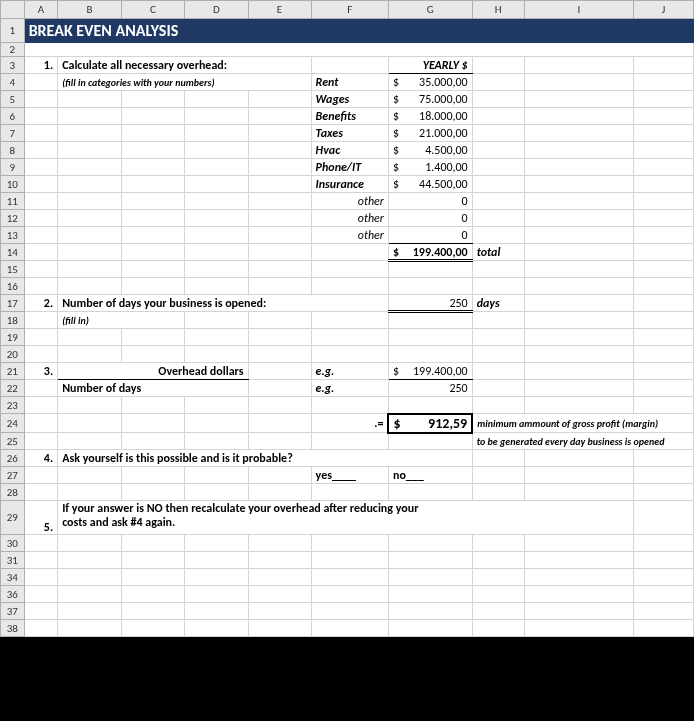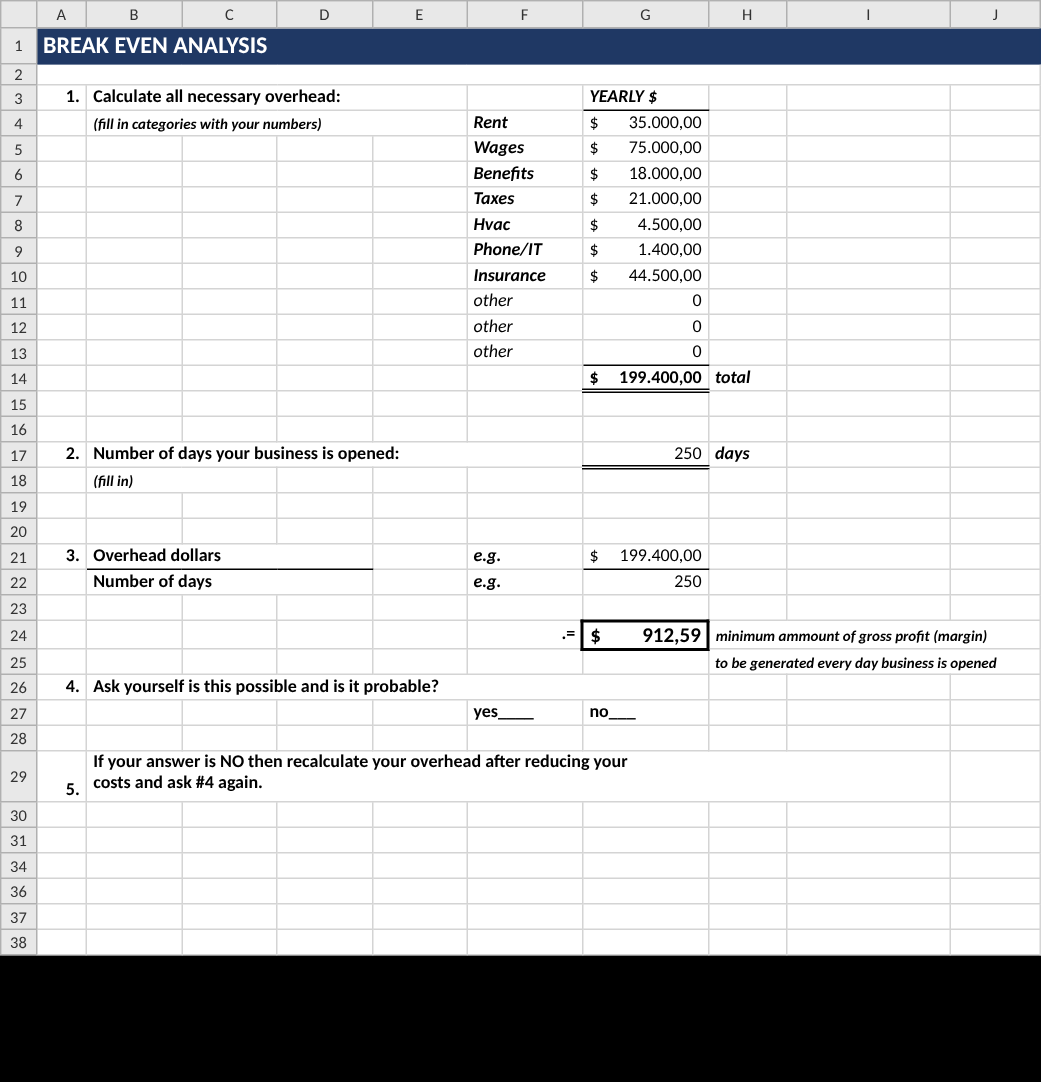--- a/index.html
+++ b/index.html
@@ -13,25 +13,25 @@
   th.colhdr { height: 18px; }
   th.rowhdr { width: 24px; }
   td {
     border: 1px solid #d4d4d4; height: 17px; padding: 0 4px;
     background: #fff; white-space: nowrap; overflow: visible;
   }
   .title-row td { background: #1f3864; color: #fff; border-color: #1f3864; margin-left: 48px; }
   .title-row td.first { font-weight: bold; font-size: 16px; padding-left: 4px; }
   .bold { font-weight: bold; }
   .italic { font-style: italic; }
-  .underline-b { border-bottom: 1.5px solid #000 !important; }
+  .underline-b { border-bottom: 1.5px solid #000 !important; text-align: right; }
   .dbl-b { border-bottom: 3px double #000 !important; }
   .box-cell { border: 2px solid #000 !important; }
   .ralign { text-align: right; }
-  .calign { text-align: left; }
+  .calign { text-align: right; }
   .currency { display: flex; justify-content: space-between; }
   .cur-sym { padding-right: 6px; }
   .small { font-size: 10px; }
   .nowrap { white-space: nowrap; font-style: italic; }
 </style>
 </head>
 <body>
 
 <div class="sheet">
 <table>

